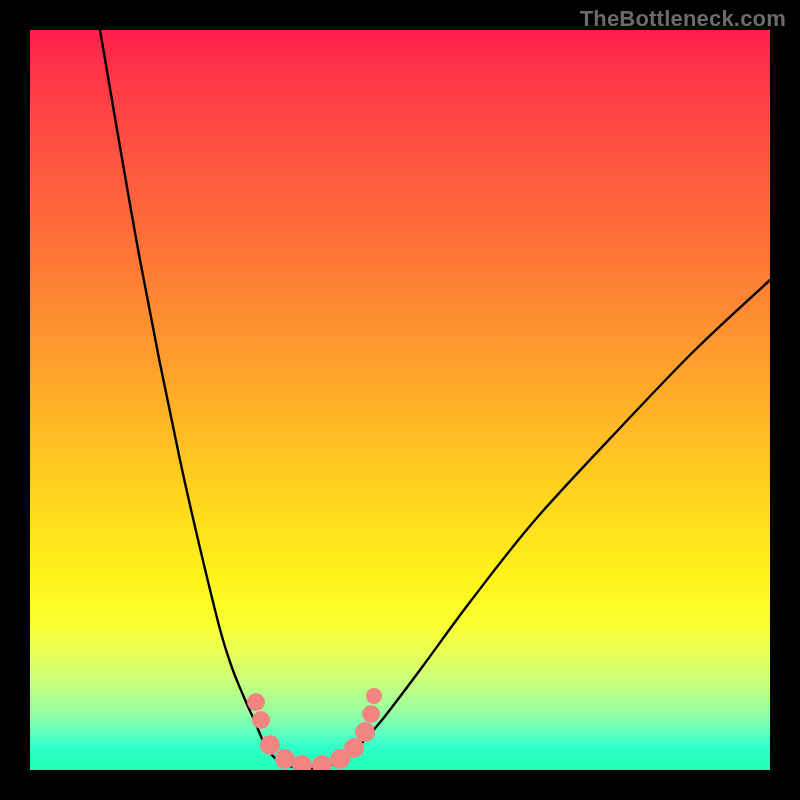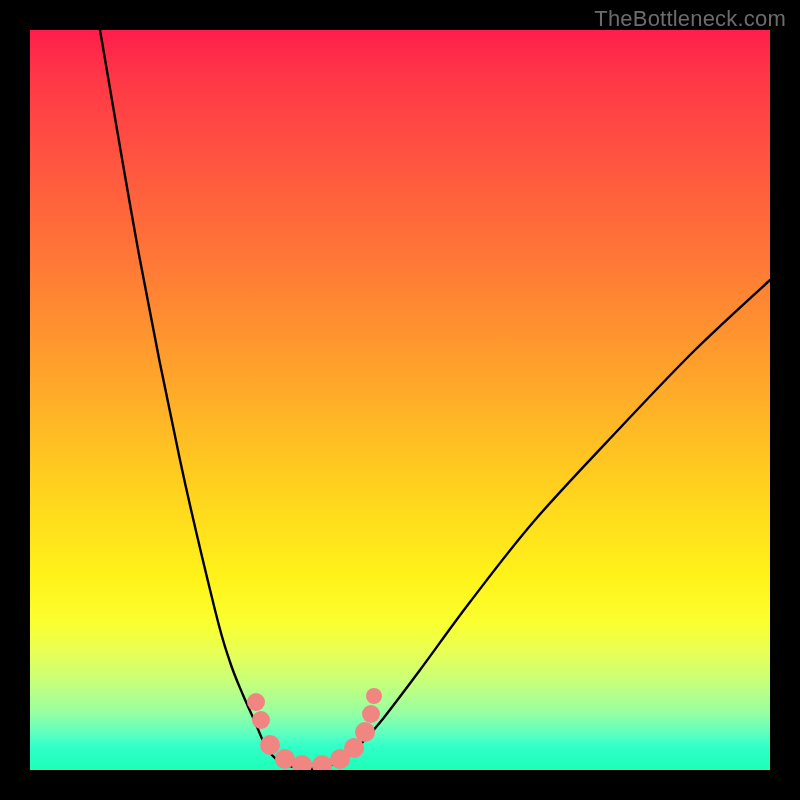--- a/index.html
+++ b/index.html
@@ -39,21 +39,21 @@
       #2effc8 97%,
       #1effb8 100%
     );
   }
   .watermark {
     position: absolute;
     top: 6px;
     right: 14px;
     color: #6c6c6c;
     font-size: 22px;
-    font-weight: 400;
+    font-weight: 700;
     letter-spacing: 0.2px;
     user-select: none;
   }
   svg.curve {
     position: absolute;
     inset: 0;
     width: 740px;
     height: 740px;
   }
   .dot {

